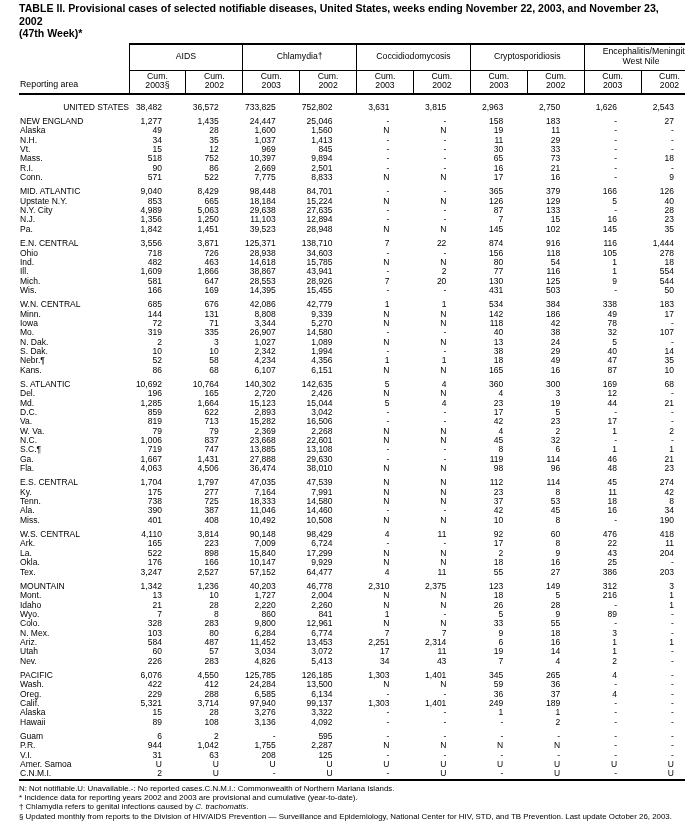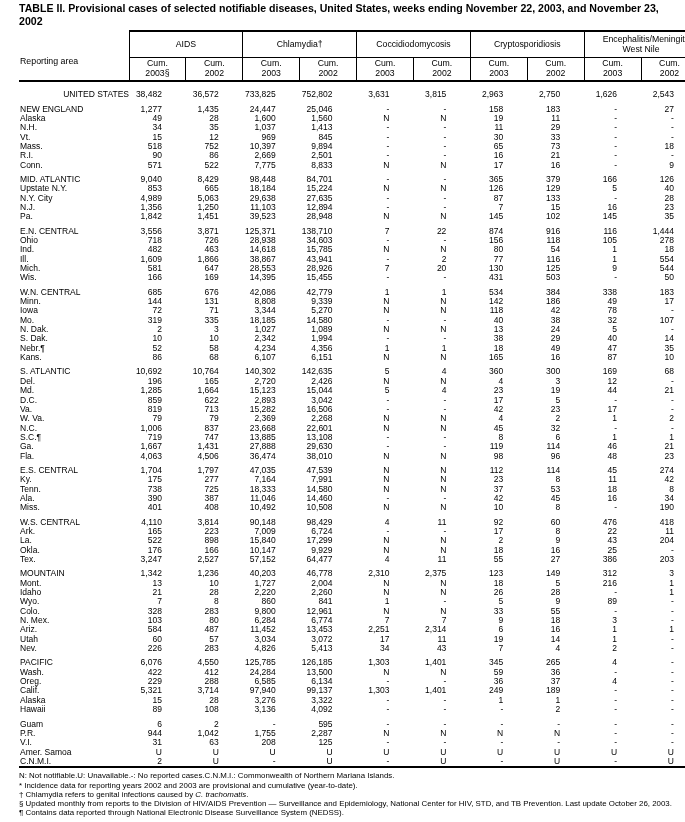--- a/index.html
+++ b/index.html
@@ -4,21 +4,21 @@
 <style>
   html,body{margin:0;padding:0;background:#fff;}
   body{width:685px;height:822px;overflow:hidden;color:#000;
        font-family:"Liberation Sans",sans-serif;-webkit-font-smoothing:antialiased;}
   .page{padding:2px 3px 0 3px;margin-left:16px;}
   .title{font-weight:bold;font-size:10.6px;line-height:12.5px;letter-spacing:0;}
   table{border-collapse:collapse;table-layout:fixed;width:679px;margin-top:3px;
         border-bottom:2px solid #000;}
   th,td{padding:0;font-weight:normal;}
   th.area{text-align:left;vertical-align:bottom;font-size:8.8px;
-          border-bottom:2px solid #000;padding-left:1px;padding-bottom:14px;}
+          border-bottom:2px solid #000;padding-left:1px;padding-bottom:4px;}
   th.grp{border-top:2px solid #000;border-left:1px solid #000;border-bottom:1px solid #000;
          font-size:8.7px;line-height:9.6px;text-align:center;vertical-align:middle;
          height:23px;padding:1px 18px;}
   th.grp.last{border-right:1px solid #000;}
   th.sub{border-left:1px solid #000;border-bottom:2px solid #000;font-size:8.7px;
          line-height:9.6px;text-align:center;vertical-align:top;padding:1px 0 2px 0;
          white-space:pre-line;}
   th.sub.last{border-right:1px solid #000;}
   tbody td{font-size:8.5px;line-height:9.35px;white-space:nowrap;overflow:hidden;}
   td.label{text-align:left;padding-left:1px;}
@@ -29,20 +29,21 @@
   .legend{display:flex;flex-wrap:nowrap;}
   .note{padding-left:8px;text-indent:-8px;}
   .it{font-style:italic;}
 </style>
 </head>
 <body>
 
 <div class="page">
   <div class="title">
     <div>TABLE II. Provisional cases of selected notifiable diseases, United States, weeks ending November 22, 2003, and November 23, 2002</div>
+    <div>(47th Week)*</div>
   </div>
 
   <table>
     <colgroup>
       <col style="width:110px">
       <col style="width:56.9px">
         <col style="width:56.9px">
       <col style="width:56.9px">
         <col style="width:56.9px">
       <col style="width:56.9px">
@@ -368,21 +369,21 @@
           <td class="num">N</td>
           <td class="num">118</td>
           <td class="num">42</td>
           <td class="num">78</td>
           <td class="num">-</td>
         </tr>
         <tr>
           <td class="label">Mo.</td>
           <td class="num">319</td>
           <td class="num">335</td>
-          <td class="num">18,185</td>
+          <td class="num">26,907</td>
           <td class="num">14,580</td>
           <td class="num">-</td>
           <td class="num">-</td>
           <td class="num">40</td>
           <td class="num">38</td>
           <td class="num">32</td>
           <td class="num">107</td>
         </tr>
         <tr>
           <td class="label">N. Dak.</td>

